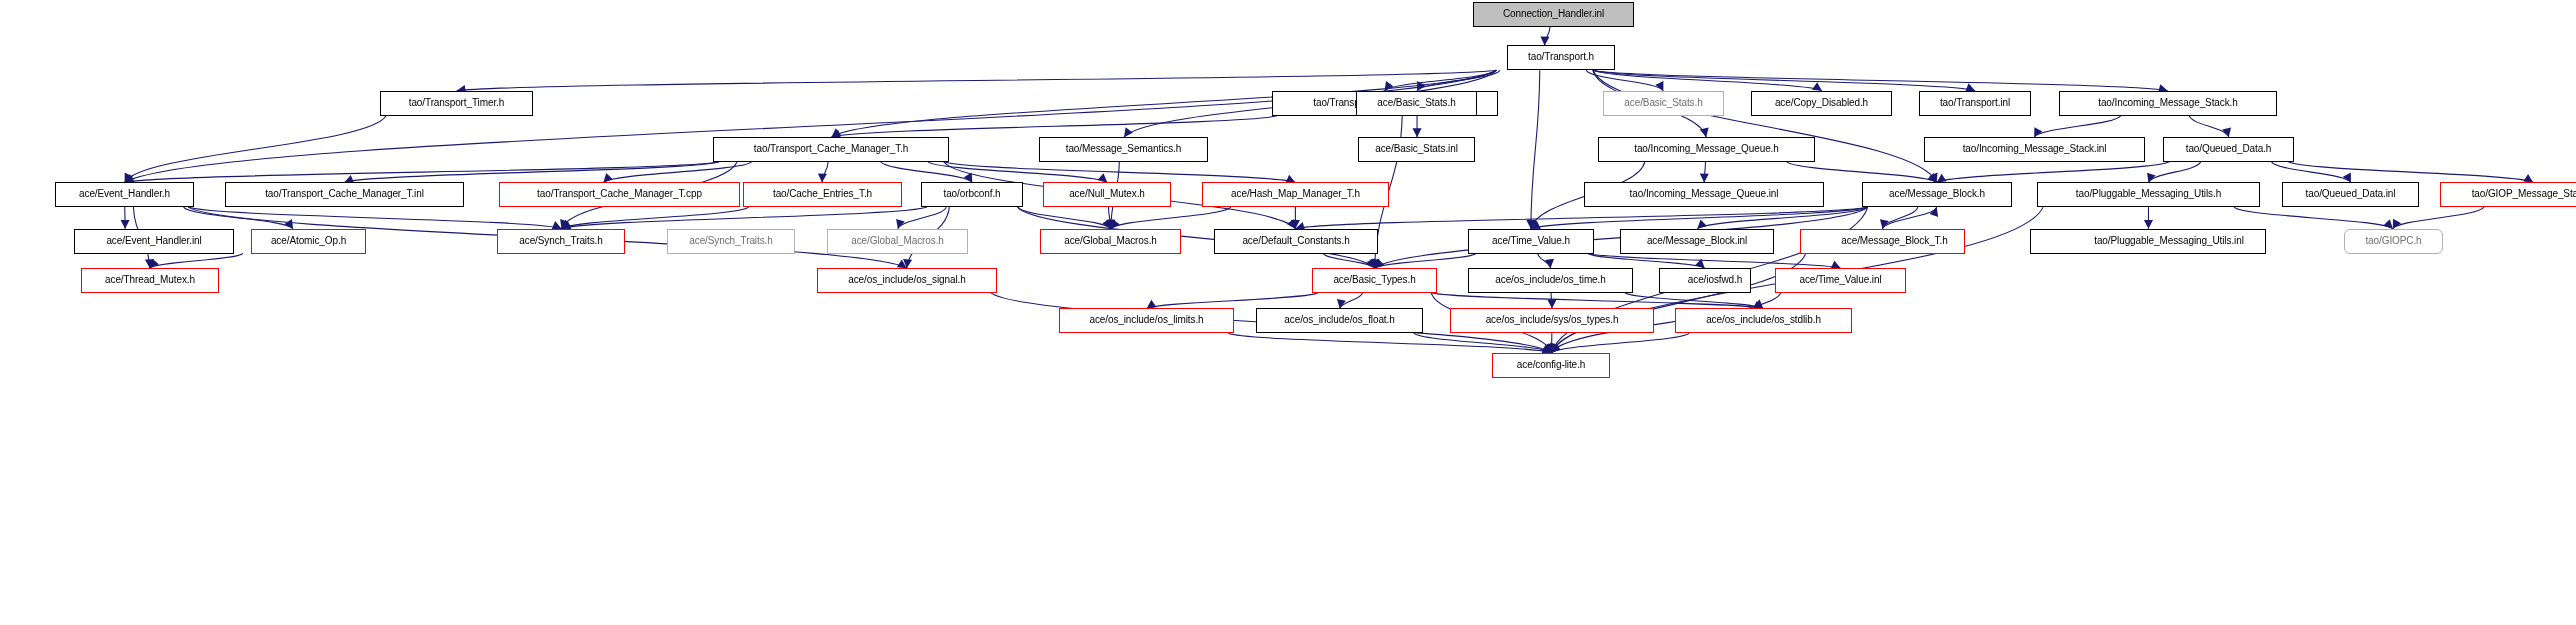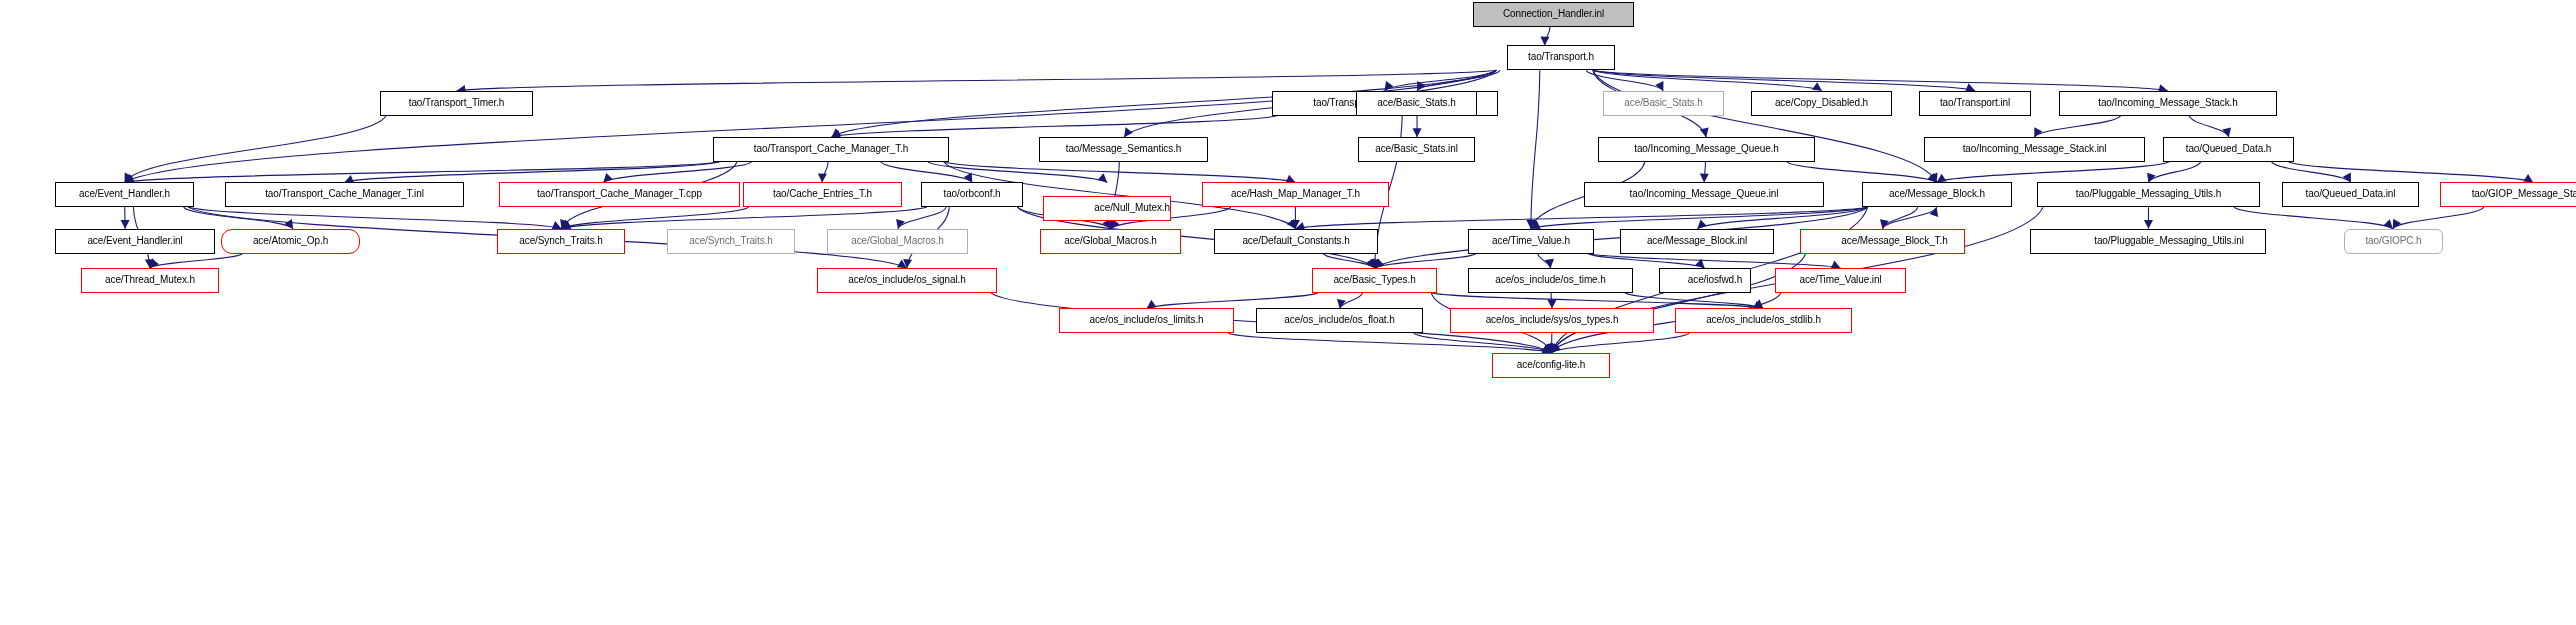--- a/index.html
+++ b/index.html
@@ -282,45 +282,45 @@
       </div>
       <div class="node red" style="left: 483px; top: 182px; width: 241px; margin-left: 16px;">
         <span>tao/Transport_Cache_Manager_T.cpp</span>
       </div>
       <div class="node red" style="left: 743px; top: 182px; width: 159px;">
         <span>tao/Cache_Entries_T.h</span>
       </div>
       <div class="node " style="left: 921px; top: 182px; width: 102px;">
         <span>tao/orbconf.h</span>
       </div>
-      <div class="node red" style="left: 1043px; top: 196px; width: 128px; justify-content: flex-end;">
+      <div class="node red" style="left: 1043px; top: 182px; width: 128px;">
         <span>ace/Null_Mutex.h</span>
       </div>
       <div class="node red" style="left: 1202px; top: 182px; width: 187px;">
         <span>ace/Hash_Map_Manager_T.h</span>
       </div>
       <div class="node " style="left: 1584px; top: 182px; width: 240px;">
         <span>tao/Incoming_Message_Queue.inl</span>
       </div>
       <div class="node " style="left: 1862px; top: 182px; width: 150px;">
         <span>ace/Message_Block.h</span>
       </div>
       <div class="node " style="left: 2037px; top: 182px; width: 223px;">
         <span>tao/Pluggable_Messaging_Utils.h</span>
       </div>
       <div class="node " style="left: 2282px; top: 182px; width: 137px;">
         <span>tao/Queued_Data.inl</span>
       </div>
       <div class="node red" style="left: 2440px; top: 182px; width: 186px;">
         <span>tao/GIOP_Message_State.h</span>
       </div>
-      <div class="node " style="left: 55px; top: 229px; width: 160px; align-items: center;">
+      <div class="node " style="left: 74px; top: 229px; width: 160px; align-items: center;">
         <span>ace/Event_Handler.inl</span>
       </div>
-      <div class="node red" style="left: 221px; top: 229px; width: 139px; border-radius: 11px;">
+      <div class="node red" style="left: 251px; top: 229px; width: 115px;">
         <span>ace/Atomic_Op.h</span>
       </div>
       <div class="node red" style="left: 497px; top: 229px; width: 128px;">
         <span>ace/Synch_Traits.h</span>
       </div>
       <div class="node gray" style="left: 667px; top: 229px; width: 128px;">
         <span>ace/Synch_Traits.h</span>
       </div>
       <div class="node gray" style="left: 827px; top: 229px; width: 141px;">
         <span>ace/Global_Macros.h</span>

